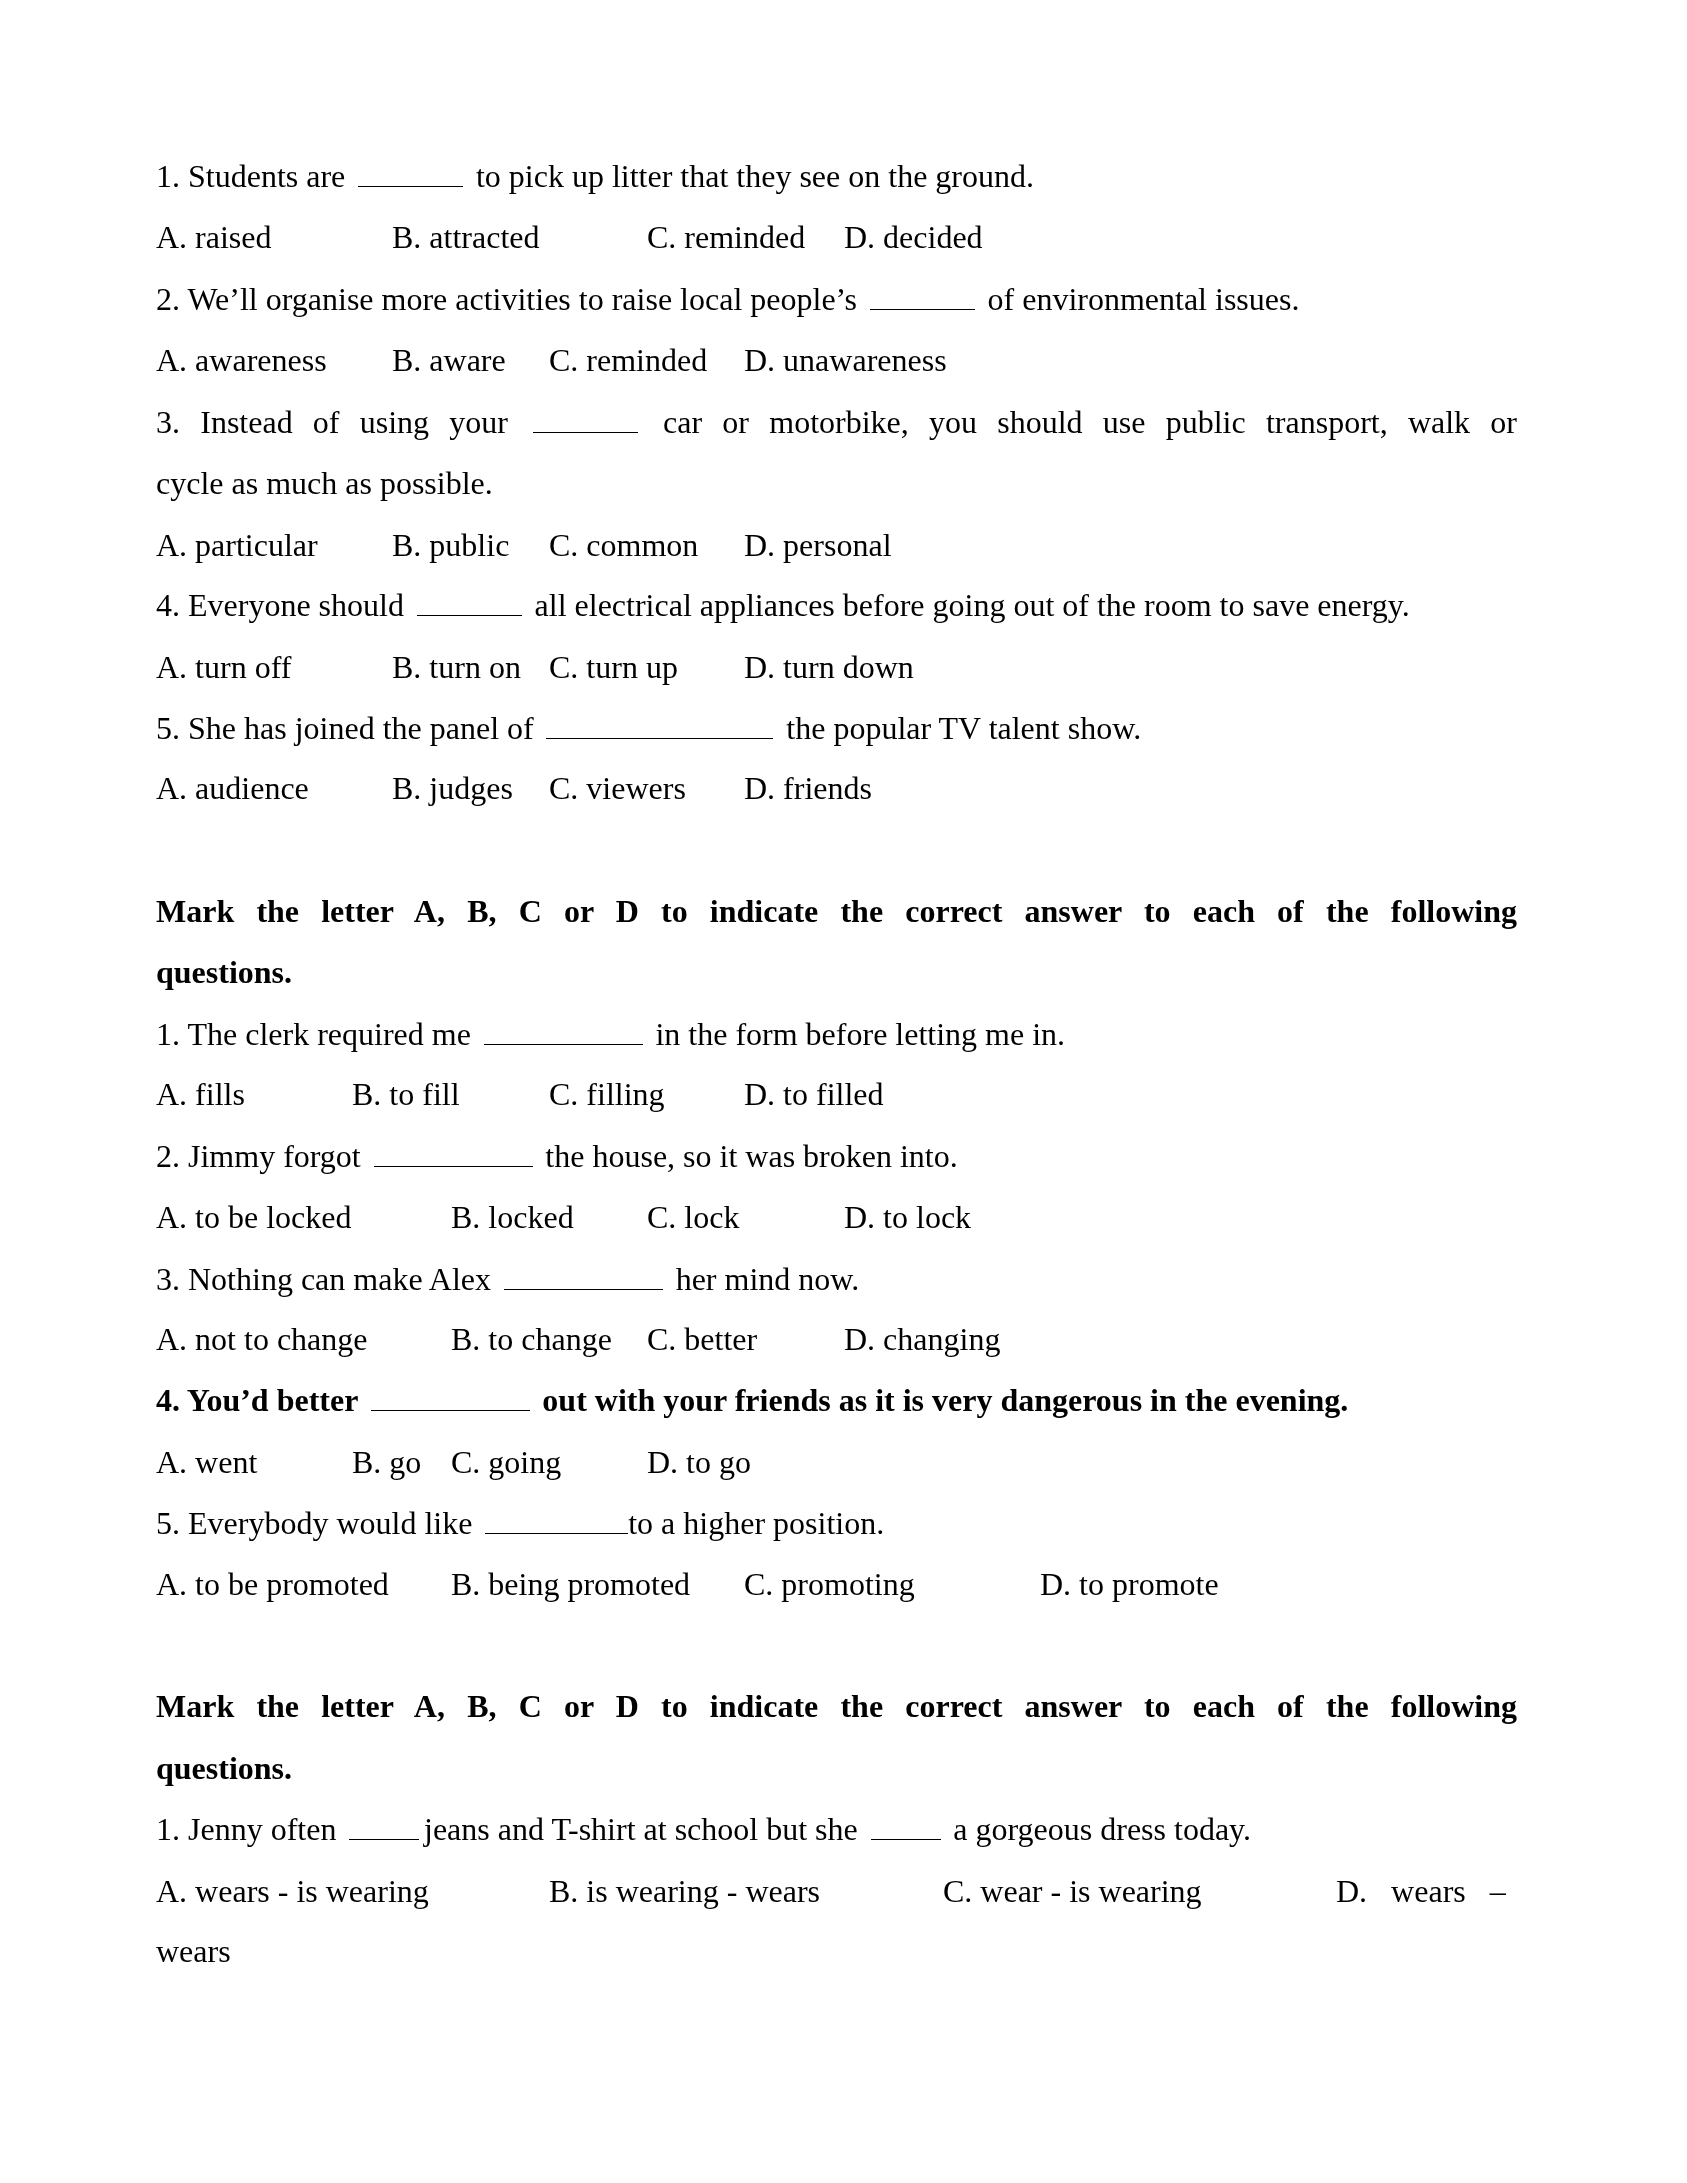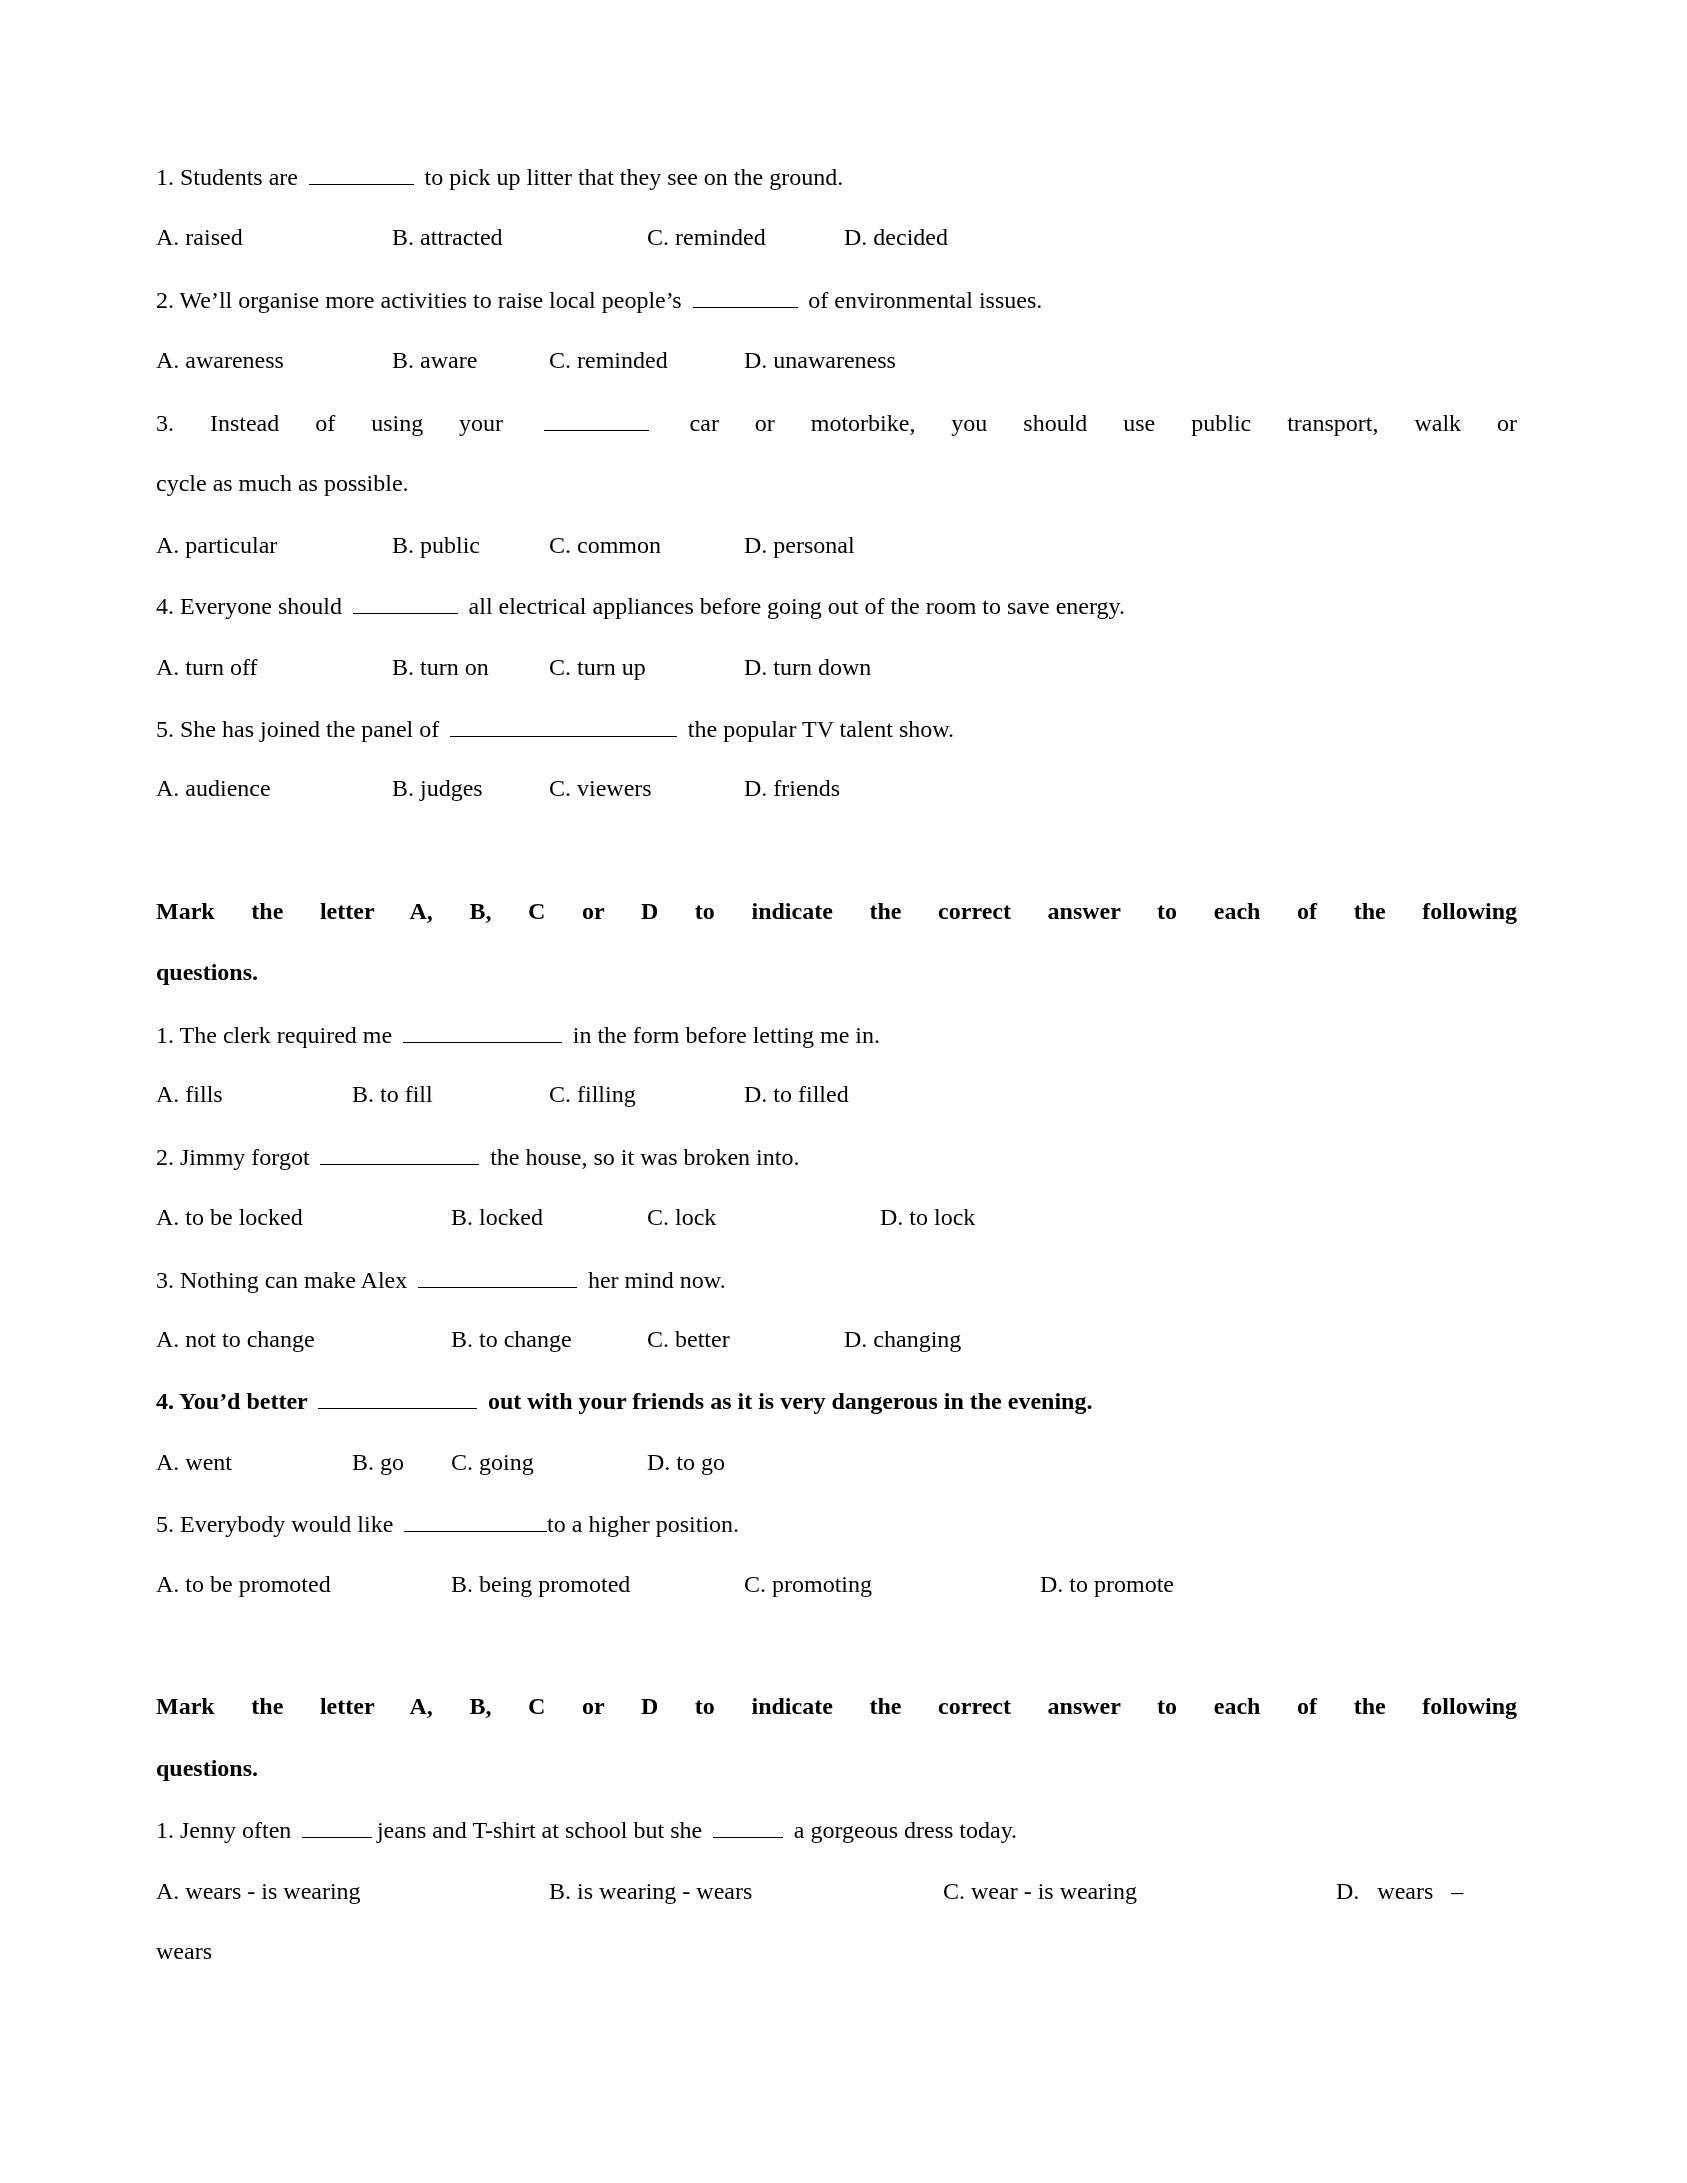--- a/index.html
+++ b/index.html
@@ -1,18 +1,18 @@
 <!DOCTYPE html>
 <html style="font-size:12.7px"><head>
 <meta charset="utf-8">
 <style>
   html, body { margin: 0; padding: 0; background: #ffffff; }
   body { width: 1687px; height: 2183px; position: relative; overflow: hidden;
          font-family: "Liberation Serif", "DejaVu Serif", serif; color: #000; }
-  .line { position: absolute; left: 156px; font-size: 24px; line-height: 38px; white-space: nowrap; }
+  .line { position: absolute; left: 156px; font-size: 32px; line-height: 38px; white-space: nowrap; }
   .justify { width: 1361px; text-align: justify; text-align-last: justify; white-space: normal; }
   .bold { font-weight: bold; }
   .opt { position: absolute; top: 0; white-space: nowrap; }
   .blank { display: inline-block; border-bottom: 1.6px solid #000; height: 27px; vertical-align: baseline; margin: 0 4.8px; }
 </style>
 </head>
 <body>
 
 <div>
 
@@ -105,21 +105,21 @@
   <div class="line" style="top:1137px;">
     <span>2.</span>
     <span>Jimmy forgot</span>
     <span class="blank" style="width:159px;"></span>
     <span>the house, so it was broken into.</span>
   </div>
   <div class="line" style="top:1198px;">
     <span class="opt" style="left:0px;">A. to be locked</span>
     <span class="opt" style="left:295px;">B. locked</span>
     <span class="opt" style="left:491px;">C. lock</span>
-    <span class="opt" style="left:688px;margin-left:36px;">D. to lock</span>
+    <span class="opt" style="left:688px;">D. to lock</span>
   </div>
 
   <div class="line" style="top:1260px;">
     <span>3.</span>
     <span>Nothing can make Alex</span>
     <span class="blank" style="width:159px;"></span>
     <span>her mind now.</span>
   </div>
   <div class="line" style="top:1320px;">
     <span class="opt" style="left:0px;">A. not to change</span>

